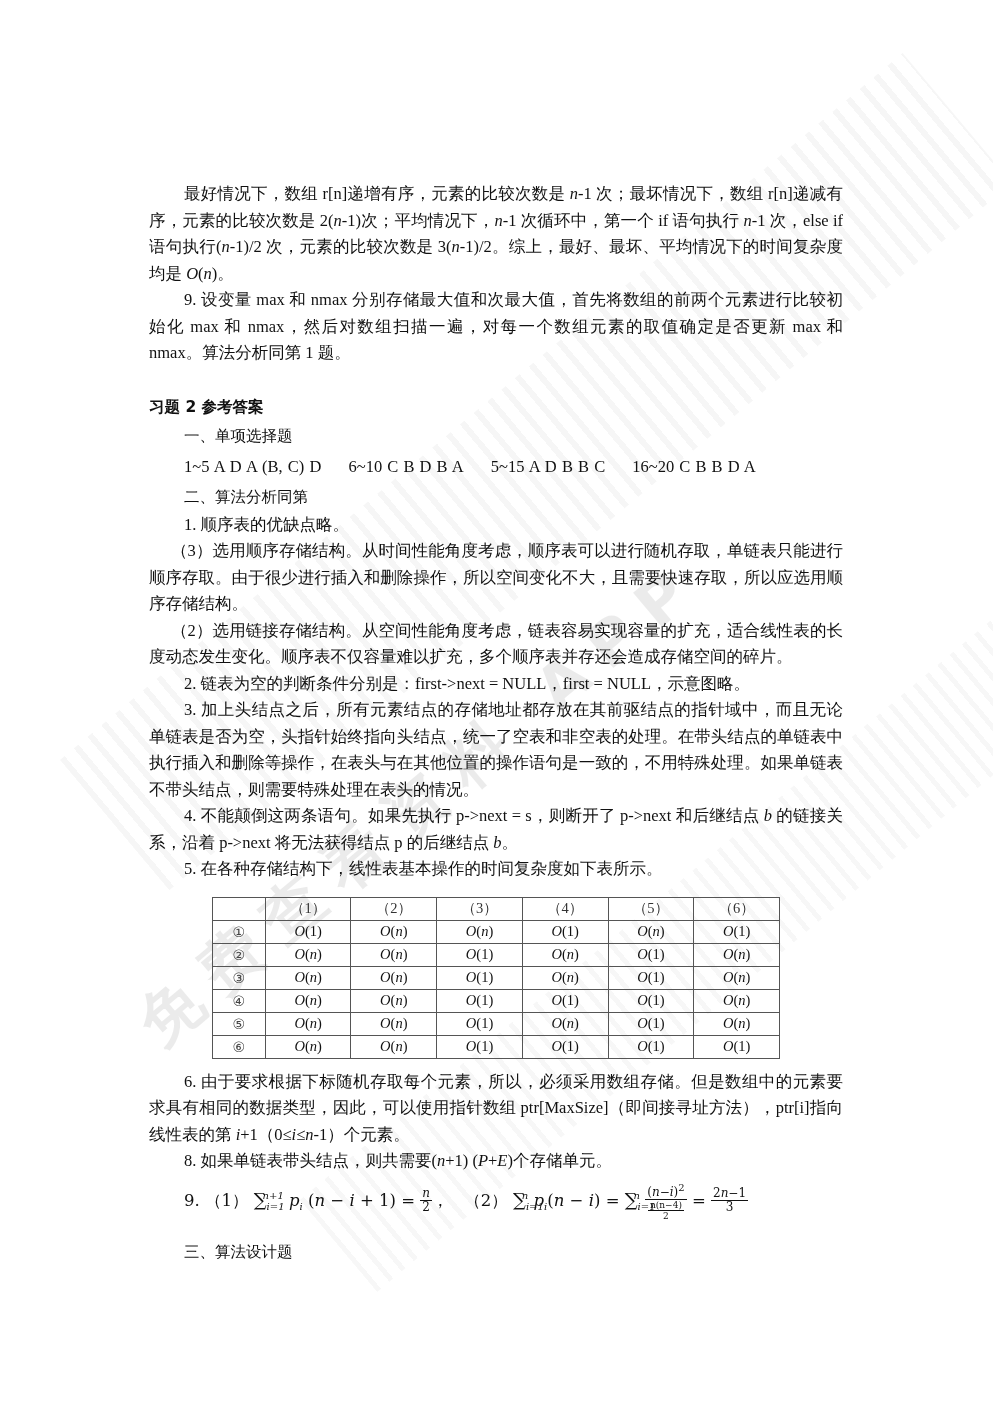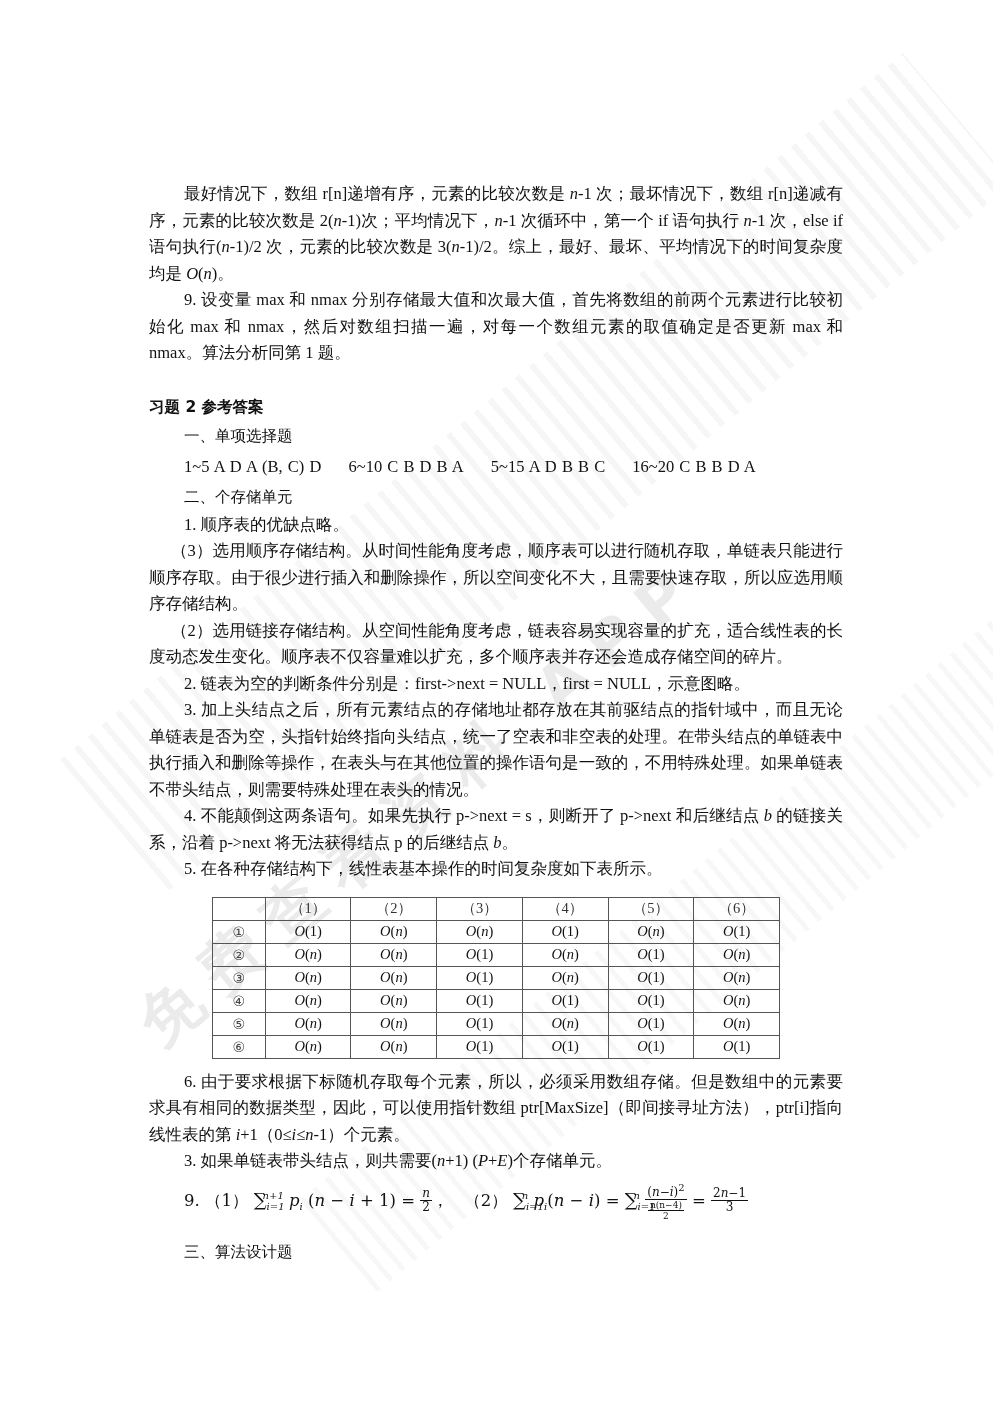--- a/index.html
+++ b/index.html
@@ -66,21 +66,21 @@
   <div class="heading-main">习题 2 参考答案</div>
 
   <div class="heading-sec">一、单项选择题</div>
   <div class="answers">
     <span>1~5 A D A (B, C) D</span>
     <span>6~10 C B D B A</span>
     <span>5~15 A D B B C</span>
     <span>16~20 C B B D A</span>
   </div>
 
-  <div class="heading-sec">二、个存储单元</div>
+  <div class="heading-sec">二、算法分析同第</div>
 
   <p class="indent">1. 顺序表的优缺点略。</p>
   <p class="indent" style="text-indent:22px">（3）选用顺序存储结构。从时间性能角度考虑，顺序表可以进行随机存取，单链表只能进行顺序存取。由于很少进行插入和删除操作，所以空间变化不大，且需要快速存取，所以应选用顺序存储结构。</p>
   <p class="indent" style="text-indent:22px">（2）选用链接存储结构。从空间性能角度考虑，链表容易实现容量的扩充，适合线性表的长度动态发生变化。顺序表不仅容量难以扩充，多个顺序表并存还会造成存储空间的碎片。</p>
   <p class="indent">2. 链表为空的判断条件分别是：first-&gt;next = NULL，first = NULL，示意图略。</p>
   <p class="indent">3. 加上头结点之后，所有元素结点的存储地址都存放在其前驱结点的指针域中，而且无论单链表是否为空，头指针始终指向头结点，统一了空表和非空表的处理。在带头结点的单链表中执行插入和删除等操作，在表头与在其他位置的操作语句是一致的，不用特殊处理。如果单链表不带头结点，则需要特殊处理在表头的情况。</p>
   <p class="indent"><span>4. 不能颠倒这两条语句。如果先执行 p-&gt;next = s，则断开了 p-&gt;next 和后继结点 </span><i>b</i><span> 的链接关系，沿着 p-&gt;next 将无法获得结点 p 的后继结点 </span><i>b</i><span>。</span></p>
   <p class="indent">5. 在各种存储结构下，线性表基本操作的时间复杂度如下表所示。</p>
 
   <table class="complexity">
@@ -145,21 +145,21 @@
           <td><i>O</i>(<i>n</i>)</td>
           <td><i>O</i>(<span>1</span>)</td>
           <td><i>O</i>(<span>1</span>)</td>
           <td><i>O</i>(<span>1</span>)</td>
           <td><i>O</i>(<span>1</span>)</td>
         </tr>
       </tbody>
   </table>
 
   <p class="indent"><span>6. 由于要求根据下标随机存取每个元素，所以，必须采用数组存储。但是数组中的元素要求具有相同的数据类型，因此，可以使用指针数组 ptr[MaxSize]（即间接寻址方法），ptr[i]指向线性表的第 </span><i>i</i><span>+1（0≤</span><i>i</i><span>≤</span><i>n</i><span>-1）个元素。</span></p>
-  <p class="indent"><span>3. 如果单链表带头结点，则共需要(</span><i>n</i><span>+1) (</span><i>P</i><span>+</span><i>E</i><span>)个存储单元。</span></p>
+  <p class="indent"><span>8. 如果单链表带头结点，则共需要(</span><i>n</i><span>+1) (</span><i>P</i><span>+</span><i>E</i><span>)个存储单元。</span></p>
 
   <div class="formula math">
     <span>9. </span>
     <span>（1）</span>
     <span class="sum">∑</span><sub>i=1</sub><sup style="margin-left:-22px">n+1</sup>
     <i>p</i><sub>i</sub> (<i>n</i> − <i>i</i> + 1) =
     <span class="frac"><span class="num"><i>n</i></span><span class="den">2</span></span>，
     &nbsp;
     <span>（2）</span>
     <span class="sum">∑</span><sub>i=1</sub><sup style="margin-left:-22px">n</sup>

